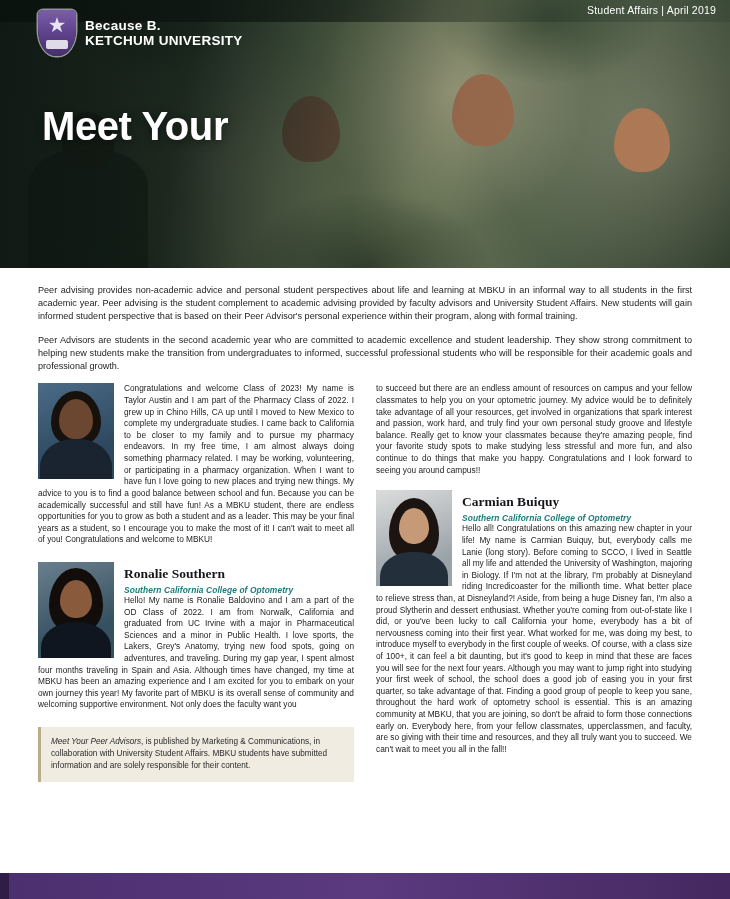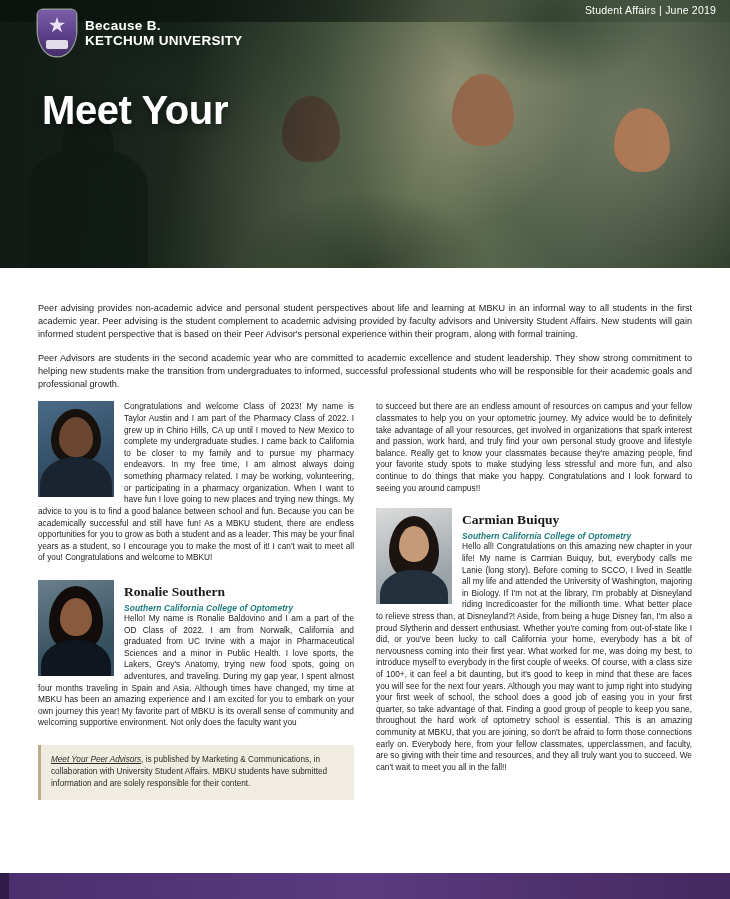--- a/index.html
+++ b/index.html
@@ -95,34 +95,34 @@
     font-size: 13.5px;
     font-weight: bold;
     letter-spacing: 0.3px;
   }
   .uni-name .l1 { display:block; }
   .uni-name .l2 { display:block; }
 
   .hero-title {
     position: absolute;
     left: 42px;
-    top: 88px;
+    top: 104px;
     color: #ffffff;
     font-size: 40px;
     font-weight: bold;
     line-height: 1.12;
     letter-spacing: -0.4px;
     text-shadow: 0 2px 10px rgba(0,0,0,0.45);
   }
   .hero-title .t2 { display:block; }
 
   
   .body {
     position: relative;
-    padding: 34px 38px 0 38px;
+    padding: 16px 38px 0 38px;
   }
   .intro p {
     margin: 0 0 11px 0;
     font-size: 9.1px;
     line-height: 1.42;
     color: #1c1c1c;
     text-align: justify;
   }
 
   .columns {
@@ -179,21 +179,21 @@
 
   .colophon {
     margin-top: 10px;
     background: #f0ece2;
     border-left: 3px solid #b9ad8e;
     padding: 9px 10px 10px 10px;
     font-size: 8.2px;
     line-height: 1.45;
     color: #2a2a2a;
   }
-  .colophon em { font-style: italic; text-decoration: underline; }
+  .colophon em { font-style: italic; }
 
   .col-right .advisor-text-top {
     font-size: 8.3px;
     line-height: 1.40;
     color: #1c1c1c;
     text-align: justify;
   }
 
   
   .float-portrait {
@@ -226,21 +226,21 @@
 
       <div class="fig" style="left:282px; top:96px; width:58px; height:66px; background:#6b4b3a;"></div>
 
       <div class="fig" style="left:452px; top:74px; width:62px; height:72px; background:#9b6b4e;"></div>
 
       <div class="fig" style="left:614px; top:108px; width:56px; height:64px; background:#b07a56;"></div>
     </div>
     <div class="hero-scrim"></div>
     <div class="hero-topbar"></div>
 
-    <div class="issue-line">Student Affairs | June 2019</div>
+    <div class="issue-line">Student Affairs | April 2019</div>
 
     <div class="logo-wrap">
       <div class="crest"></div>
       <div class="uni-name">
         <span class="l1">Because B.</span>
         <span class="l2">KETCHUM UNIVERSITY</span>
       </div>
     </div>
 
     <div class="hero-title">

